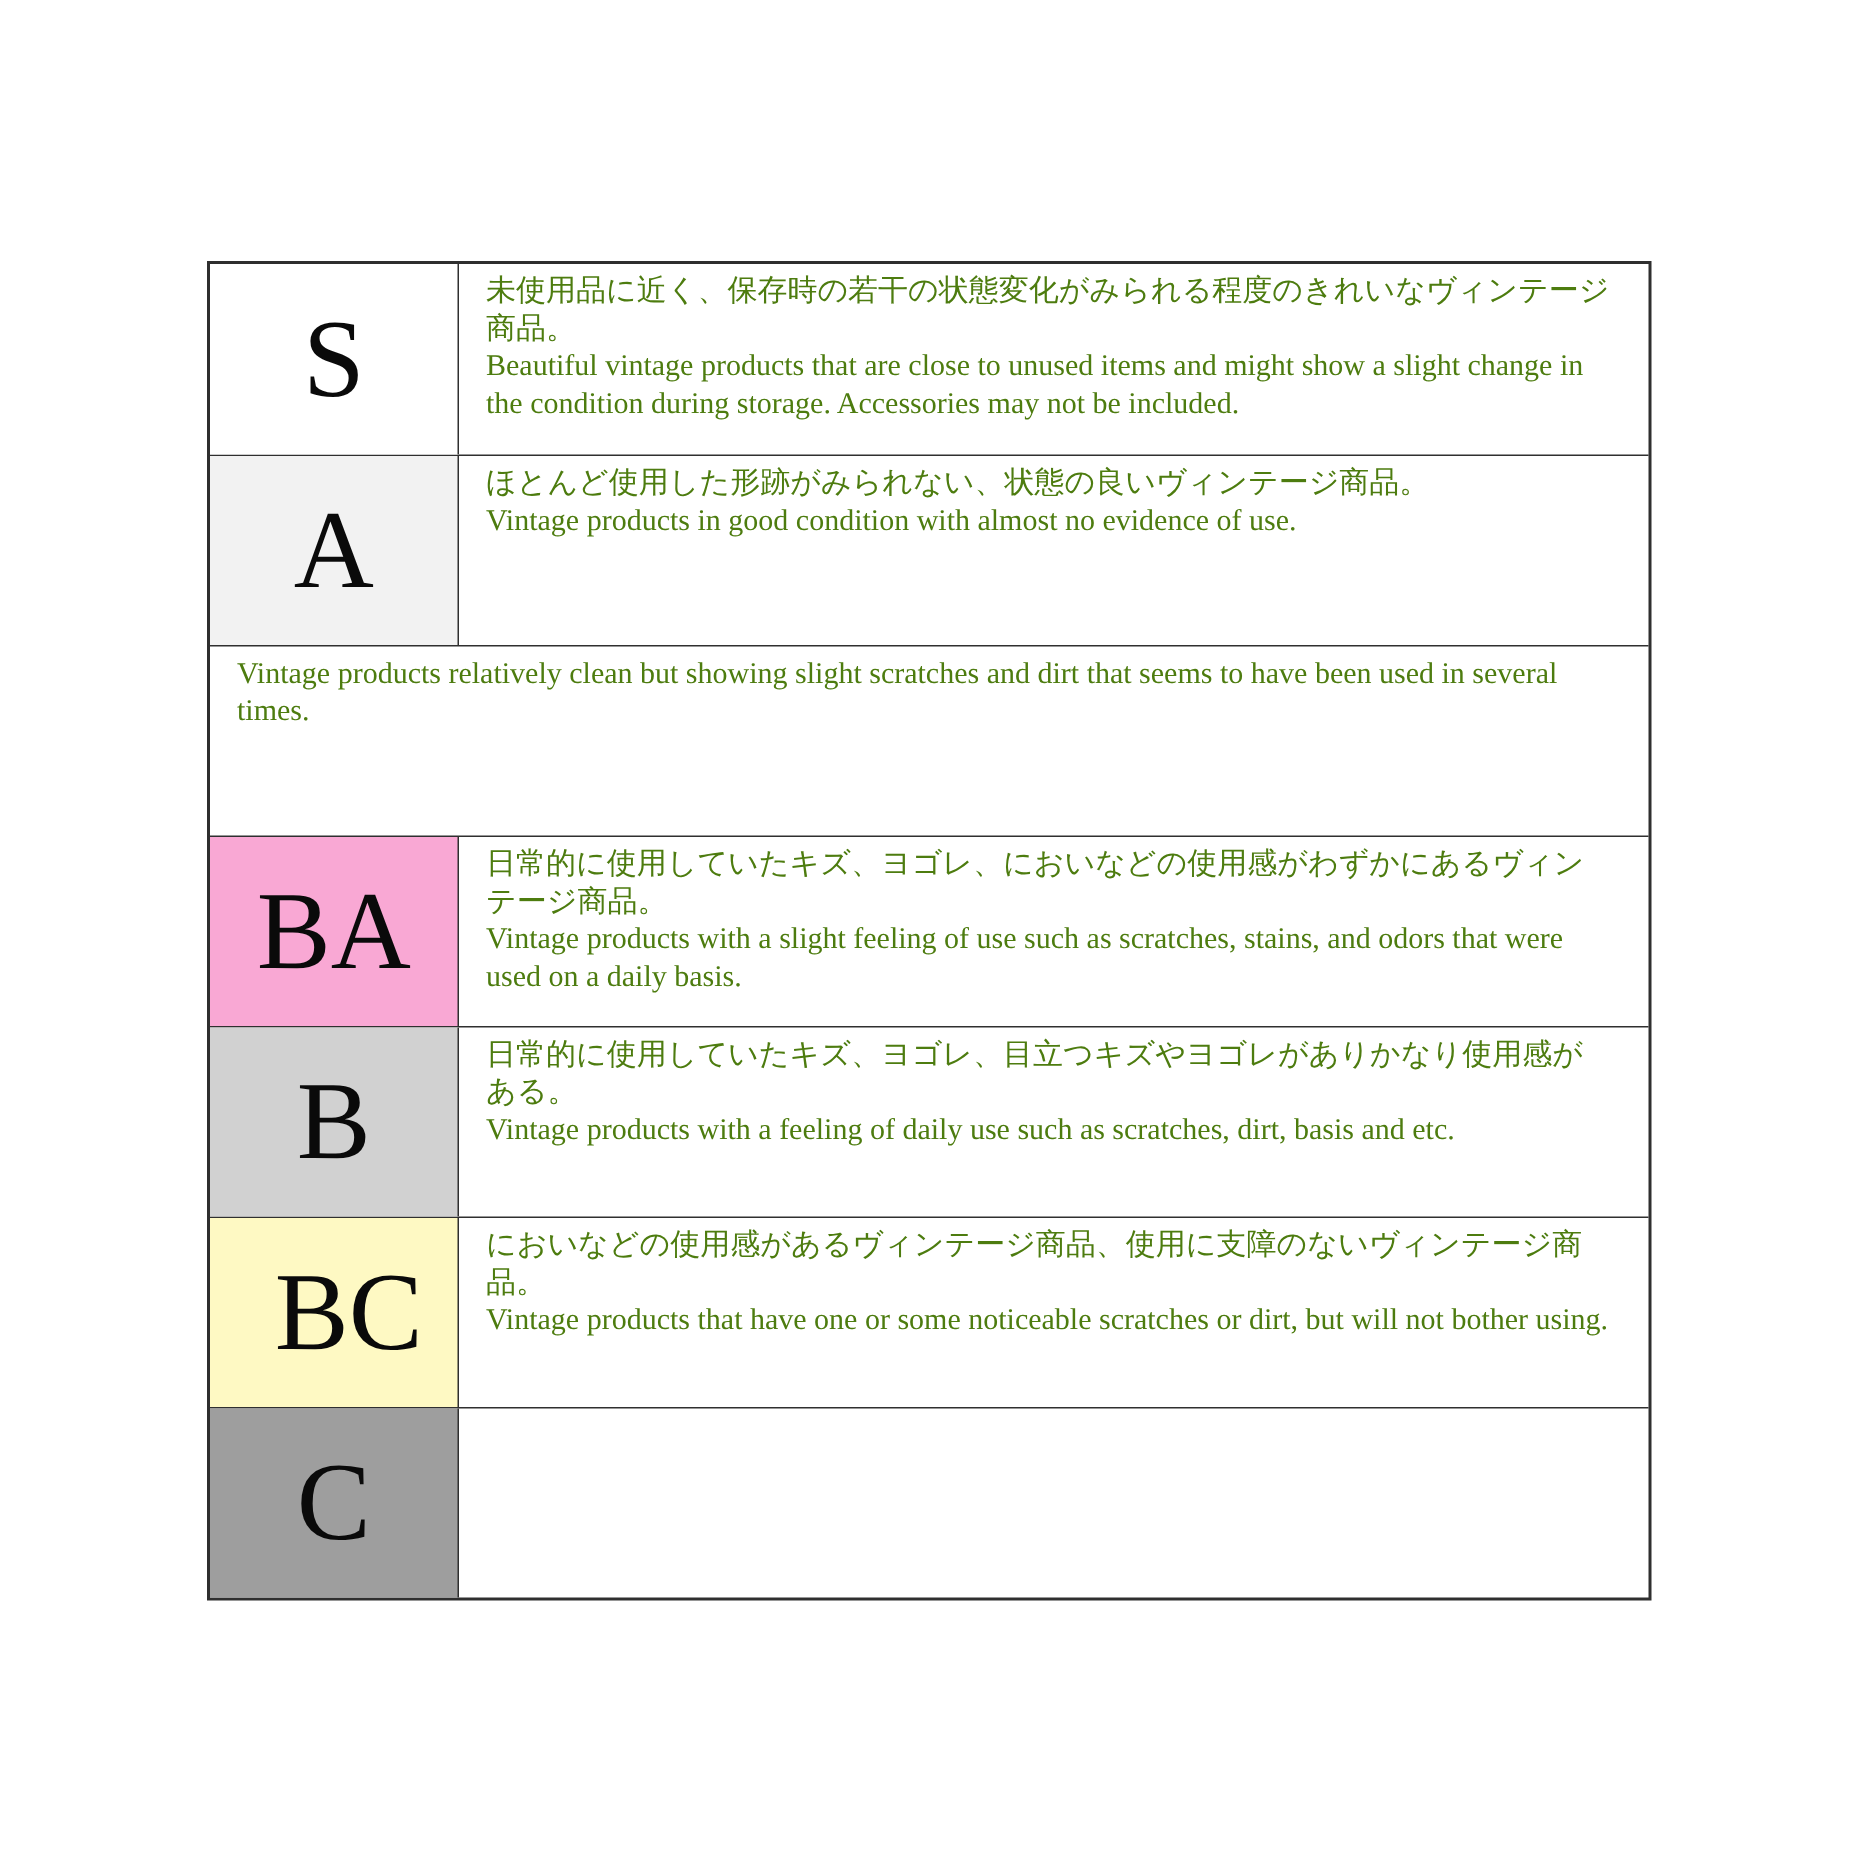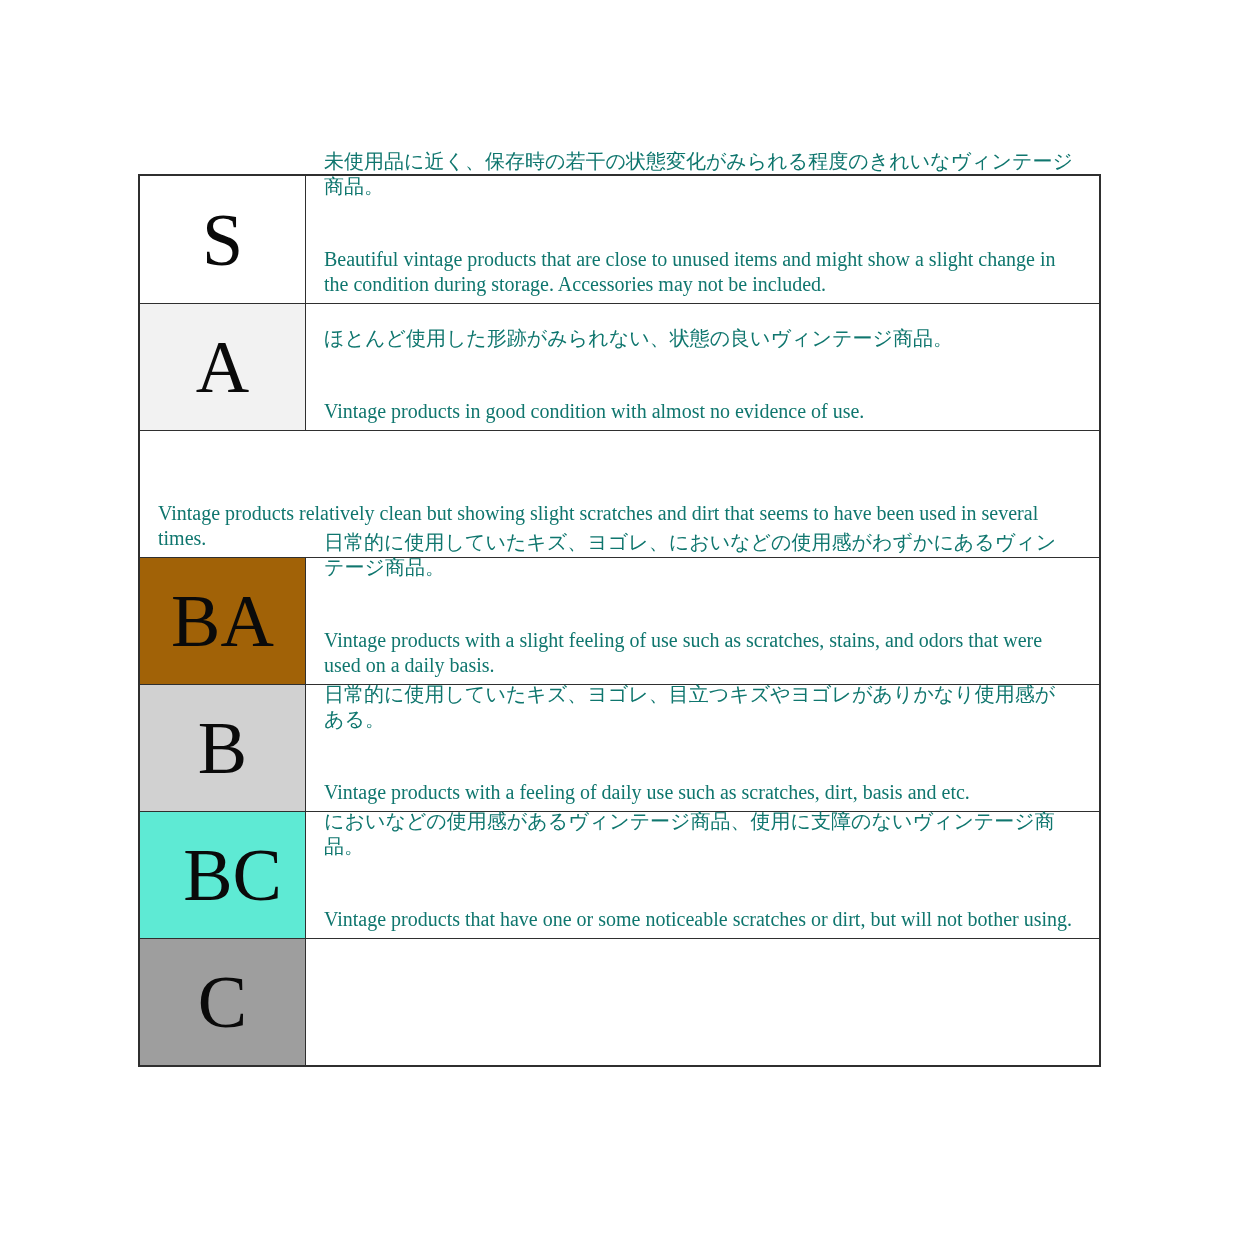--- a/index.html
+++ b/index.html
@@ -34,27 +34,26 @@
     justify-content: center;
     font-family: "Liberation Serif", serif;
     font-size: 74px;
     line-height: 1;
     color: #0a0a0a;
   }
   .desc-cell {
     flex: 1 1 auto;
     display: flex;
     flex-direction: column;
-    justify-content: flex-end;
+    justify-content: flex-start;
     padding: 6px 26px 6px 18px;
     font-family: "Liberation Serif", serif;
     font-size: 20px;
     line-height: 25px;
-    color: #0f766e;
-    gap: 48px;
+    color: #4d7c0f;
   }
   .jp-text, .en-text {
     margin: 0;
   }
 </style>
 </head>
 <body>
 
 <div class="grading-table">
 
@@ -74,37 +73,37 @@
     </div>
   </div>
 
   <div class="grade-row">
     <div class="desc-cell">
       <p class="en-text">Vintage products relatively clean but showing slight scratches and dirt that seems to have been used in several times.</p>
     </div>
   </div>
 
   <div class="grade-row">
-    <div class="grade-cell" style="background: #a16207;">BA</div>
+    <div class="grade-cell" style="background: #f9a8d4;">BA</div>
     <div class="desc-cell">
       <p class="jp-text">日常的に使用していたキズ、ヨゴレ、においなどの使用感がわずかにあるヴィンテージ商品。</p>
       <p class="en-text">Vintage products with a slight feeling of use such as scratches, stains, and odors that were used on a daily basis.</p>
     </div>
   </div>
 
   <div class="grade-row">
     <div class="grade-cell" style="background: rgb(209, 209, 209);">B</div>
     <div class="desc-cell">
       <p class="jp-text">日常的に使用していたキズ、ヨゴレ、目立つキズやヨゴレがありかなり使用感がある。</p>
       <p class="en-text">Vintage products with a feeling of daily use such as scratches, dirt, basis and etc.</p>
     </div>
   </div>
 
   <div class="grade-row">
-    <div class="grade-cell" style="background: #5eead4; padding-left: 20px;">BC</div>
+    <div class="grade-cell" style="background: #fef9c3; padding-left: 20px;">BC</div>
     <div class="desc-cell">
       <p class="jp-text">においなどの使用感があるヴィンテージ商品、使用に支障のないヴィンテージ商品。</p>
       <p class="en-text">Vintage products that have one or some noticeable scratches or dirt, but will not bother using.</p>
     </div>
   </div>
 
   <div class="grade-row">
     <div class="grade-cell" style="background: rgb(158, 158, 158);">C</div>
   </div>
 

